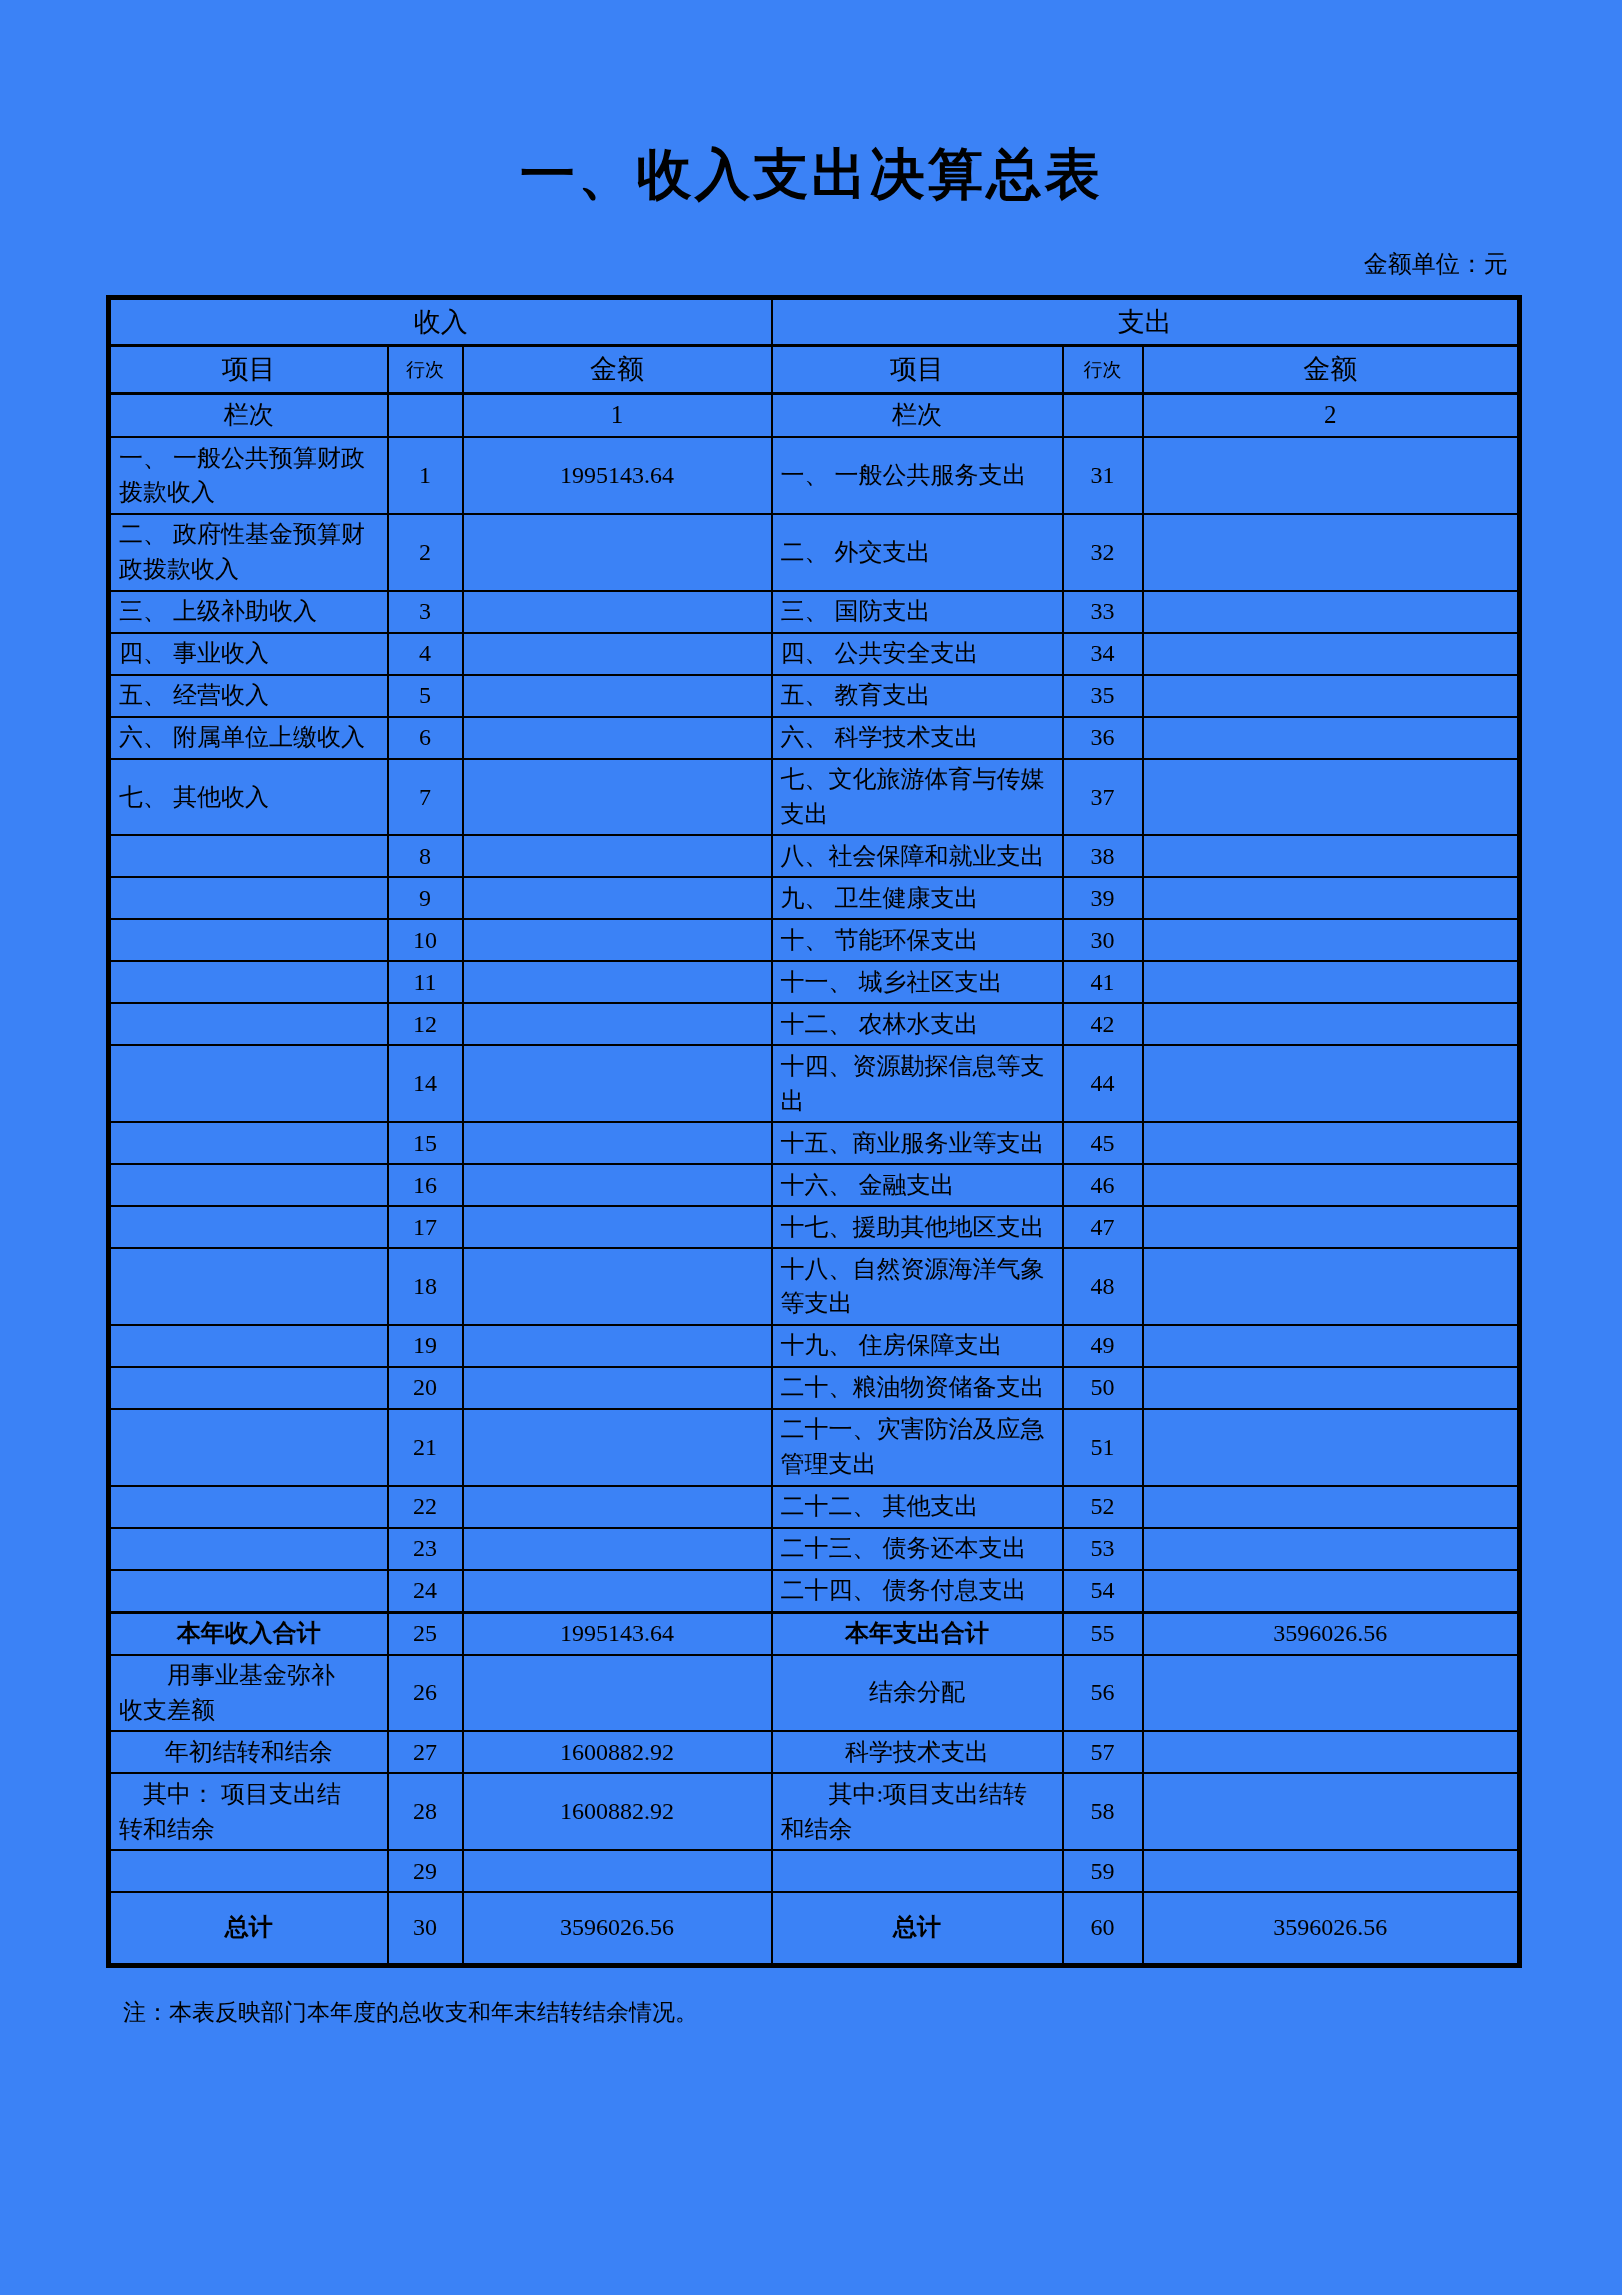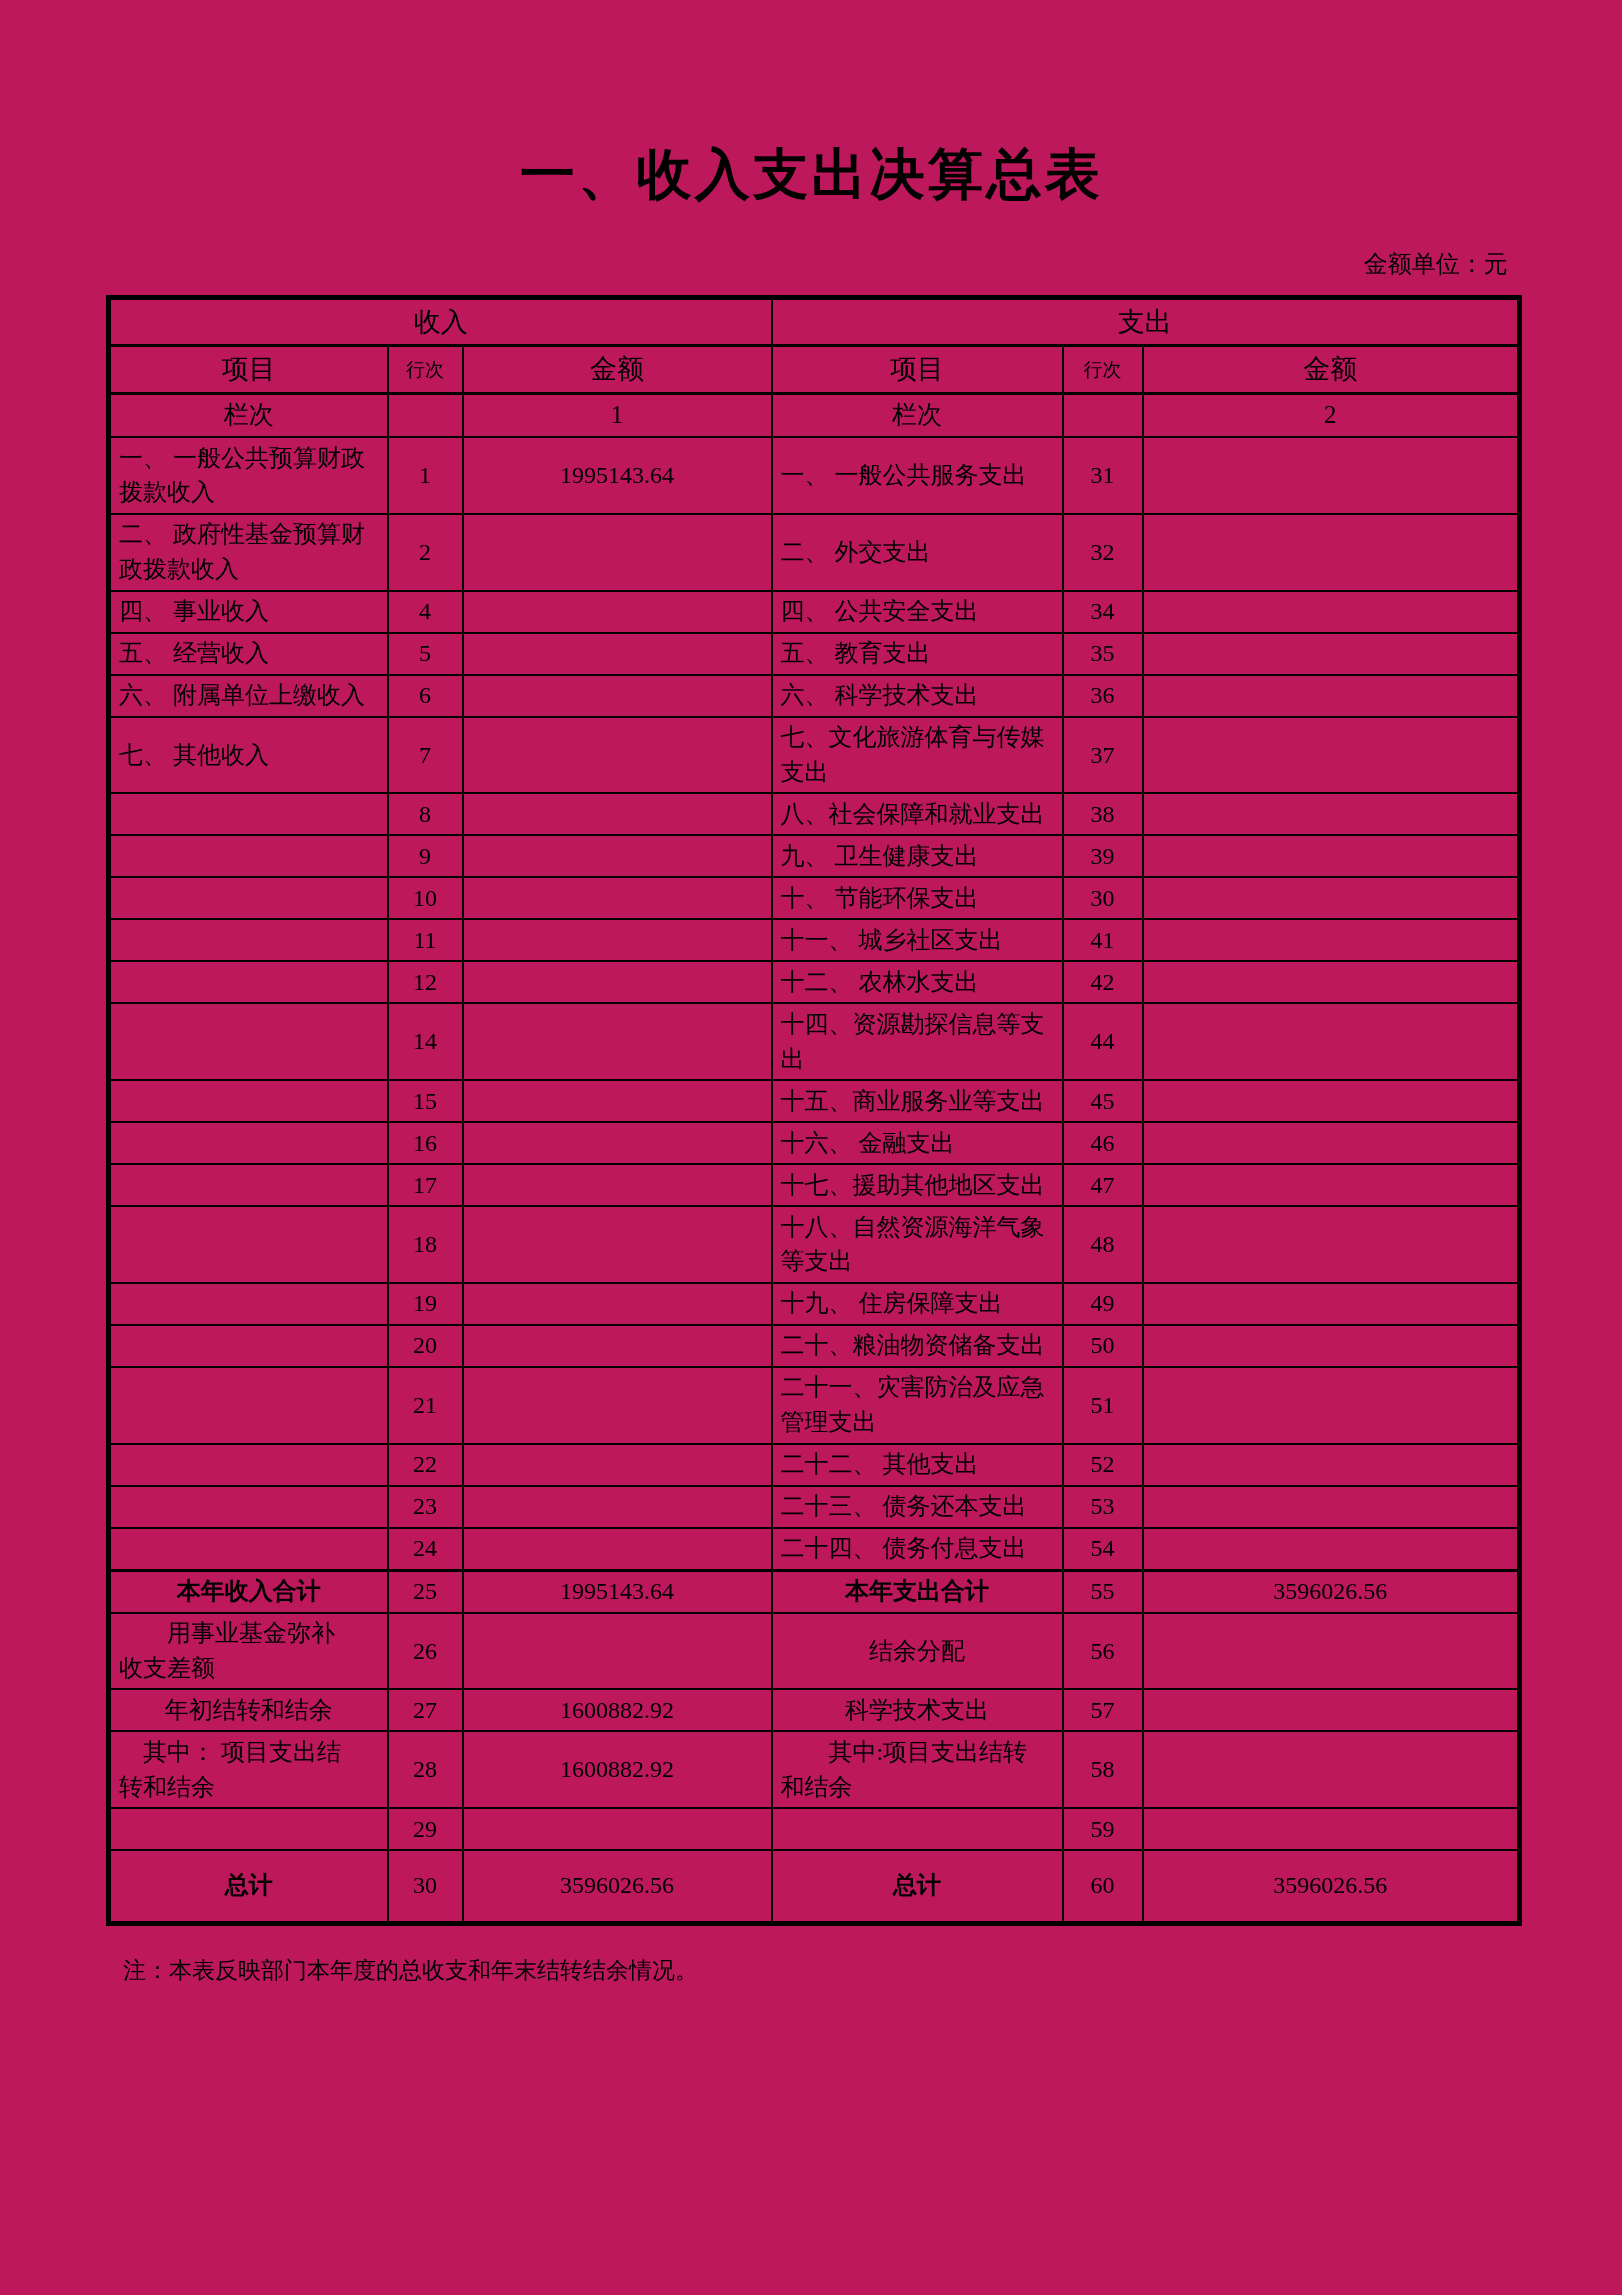--- a/index.html
+++ b/index.html
@@ -1,20 +1,20 @@
 <!DOCTYPE html>
 <html style="font-size:10.5px"><head>
 <meta charset="utf-8">
 <style>
   html, body { margin:0; padding:0; background:#ffffff; }
   .page {
     position: relative;
     width: 1623px;
     height: 2295px;
-    background: #be185d;
+    background: #3b82f6;
     color: #000000;
     font-family: "Liberation Serif", "DejaVu Serif", serif;
     overflow: hidden;
   }
   .content {
     width: 1411px;
     margin-left: 106px;
     padding-top: 147px;
   }
   .title {
@@ -119,20 +119,28 @@
           <tr class="row">
     <td class="item">二、 政府性基金预算财
 政拨款收入</td>
     <td class="num">2</td>
     <td class="amt"></td>
     <td class="item">二、 外交支出</td>
     <td class="num">32</td>
     <td class="amt"></td>
   </tr>
           <tr class="row">
+    <td class="item">三、 上级补助收入</td>
+    <td class="num">3</td>
+    <td class="amt"></td>
+    <td class="item">三、 国防支出</td>
+    <td class="num">33</td>
+    <td class="amt"></td>
+  </tr>
+          <tr class="row">
     <td class="item">四、 事业收入</td>
     <td class="num">4</td>
     <td class="amt"></td>
     <td class="item">四、 公共安全支出</td>
     <td class="num">34</td>
     <td class="amt"></td>
   </tr>
           <tr class="row">
     <td class="item">五、 经营收入</td>
     <td class="num">5</td>

